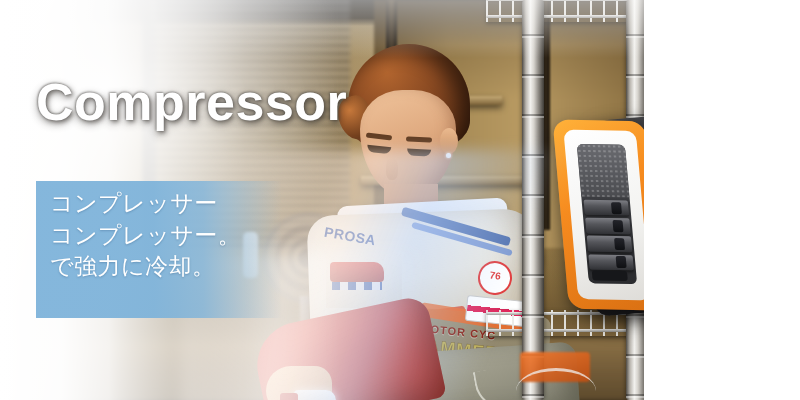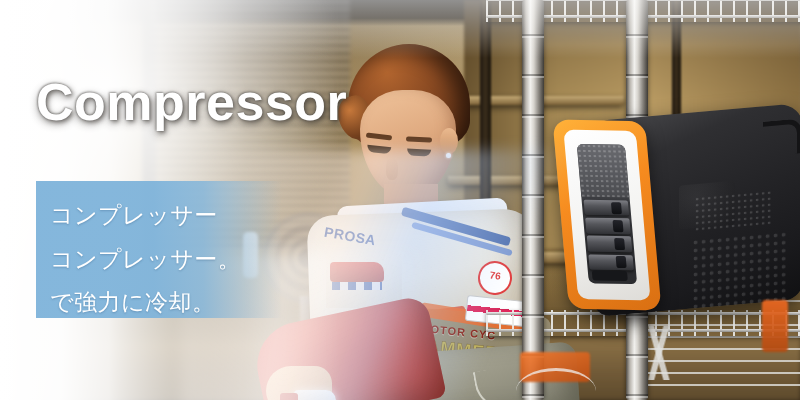--- a/index.html
+++ b/index.html
@@ -1,21 +1,21 @@
 <!DOCTYPE html>
 <html lang="ja"><head>
 <meta charset="utf-8">
 <title>Compressor Banner</title>
 <style>
   html,body{margin:0;padding:0;background:#fff;}
   body{font-family:"Liberation Sans","DejaVu Sans",sans-serif;}
 
   .banner{
     position:relative;
-    width:800px;height:400px;
+    width:644px;height:400px;
     overflow:hidden;
     background:#1a150f;
     user-select:none;
   }
 
   
   .scene{position:absolute;inset:0;overflow:hidden;}
 
   
   .wall{
@@ -413,21 +413,21 @@
   .bluebox-tail{
     position:absolute;left:240px;top:181px;width:42px;height:137px;
     background:linear-gradient(90deg,rgba(126,179,218,.42),rgba(126,179,218,0));
   }
   .boxtext{
     position:absolute;left:50px;top:188px;width:230px;
     color:#ffffff;font-size:23px;line-height:1.37;font-weight:normal;
     letter-spacing:.5px;
     text-shadow:0 1px 2px rgba(40,80,120,.35);
   }
-  .boxtext div{white-space:nowrap;margin-top:12px;}
+  .boxtext div{white-space:nowrap;}
 </style>
 </head>
 <body>
 
 <div class="banner">
 
   <div class="scene">
     <div class="wall"></div>
     <div class="ceiling"></div>
     <div class="woodwall"></div>

